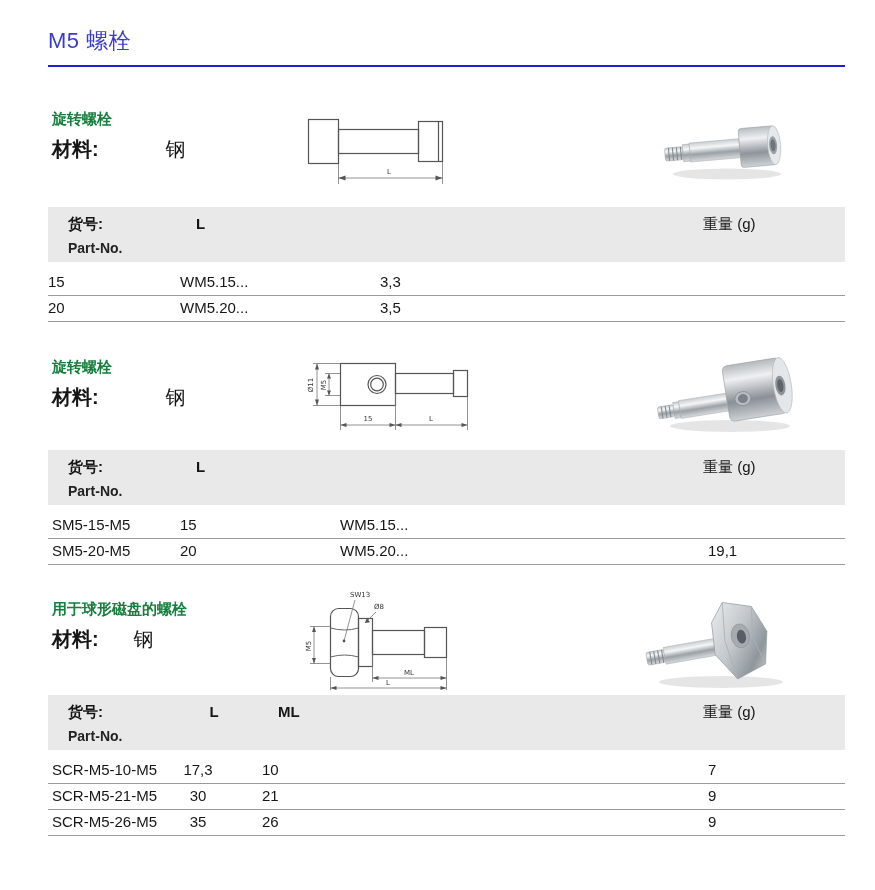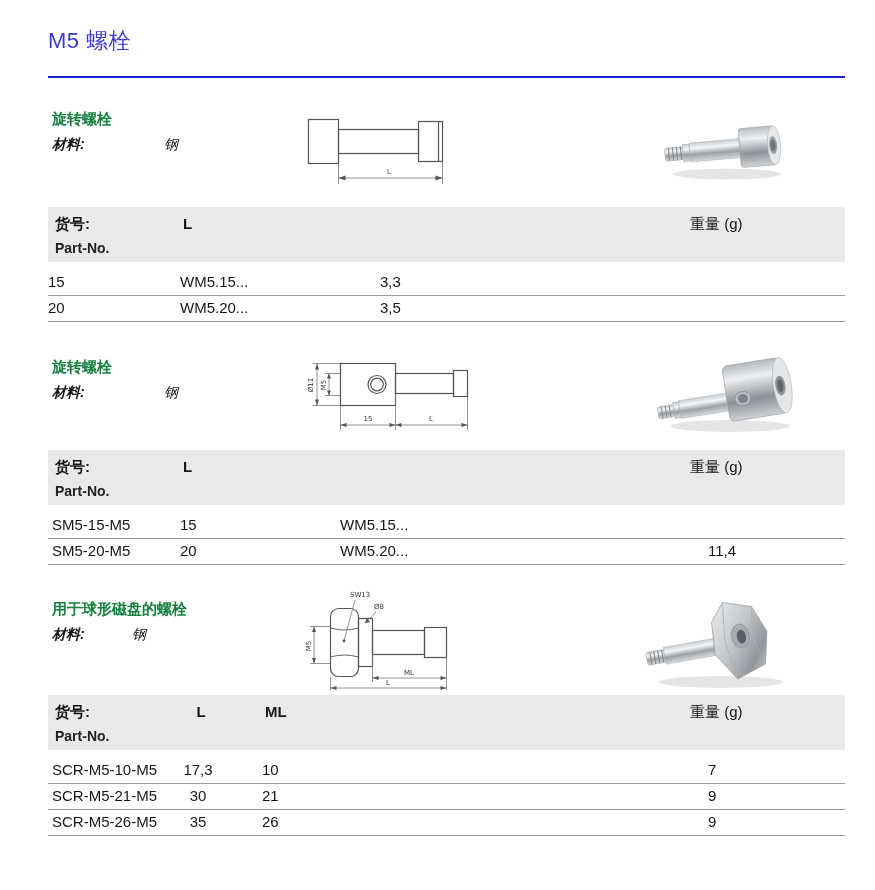--- a/index.html
+++ b/index.html
@@ -3,32 +3,32 @@
 <meta charset="utf-8">
 <style>
   html,body{margin:0;padding:0;}
   body{
     width:875px;height:890px;background:#ffffff;position:relative;overflow:hidden;
     font-family:"Liberation Sans","DejaVu Sans",sans-serif;color:#161616;
   }
   .abs{position:absolute;}
   
   .page-head{position:absolute;top:26px;left:48px;width:797px;
-    border-bottom:2px solid #1e1ed2;padding-bottom:20px;}
+    border-bottom:2px solid #1e1ed2;padding-bottom:9px;}
   .page-title{font-size:22px;font-weight:400;color:#3a3ad0;letter-spacing:0.5px;}
   
   .sec-heading{position:absolute;left:52px;font-size:15px;font-weight:bold;color:#15803d;}
-  .mat-row{position:absolute;left:52px;font-size:14px;font-style:italic;}
+  .mat-row{position:absolute;left:52px;font-size:20px;}
   .mat-label{font-weight:bold;display:inline-block;}
   .mat-value{display:inline-block;font-weight:400;}
   
   .tbl{position:absolute;left:48px;width:797px;font-size:15px;}
   .t12{--cols:132px 160px 328px 177px;}
   .t3{--cols:118px 64px 100px 338px 177px;}
-  .tbl-head{background:#e9e9e9;padding:7px 0 5px 3px;}
+  .tbl-head{background:#e9e9e9;padding:7px 0 5px 16px;}
   .hrow{display:grid;grid-template-columns:var(--cols);line-height:20px;}
   .h-bold{font-weight:bold;}
   .h-sub{font-weight:700;font-size:14px;line-height:18px;margin-top:5px;color:#222;}
   .cell-part{padding-left:4px;}
   .cell-center{text-align:center;}
   .wt-h{padding-left:19px;font-weight:400;}
   .wt{padding-left:40px;}
   .tbody{margin-top:8px;}
   .trow{display:grid;grid-template-columns:var(--cols);height:25px;line-height:24px;
         border-bottom:1px solid #9a9a9a;}
@@ -219,21 +219,21 @@
   <div class="tbody">
     <div class="trow">
       <div class="cell-part">SM5-15-M5</div>
       <div>15</div>
       <div>WM5.15...</div>
     </div>
     <div class="trow">
       <div class="cell-part">SM5-20-M5</div>
       <div>20</div>
       <div>WM5.20...</div>
-      <div class="wt">11,4</div>
+      <div class="wt">19,1</div>
     </div>
   </div>
 </div>
 
 <div class="sec-heading" style="top:600px;">用于球形磁盘的螺栓</div>
 <div class="mat-row" style="top:626px;">
   <span class="mat-label" style="width:76px;">材料:</span>
   <span class="mat-value">钢</span>
 </div>
 

